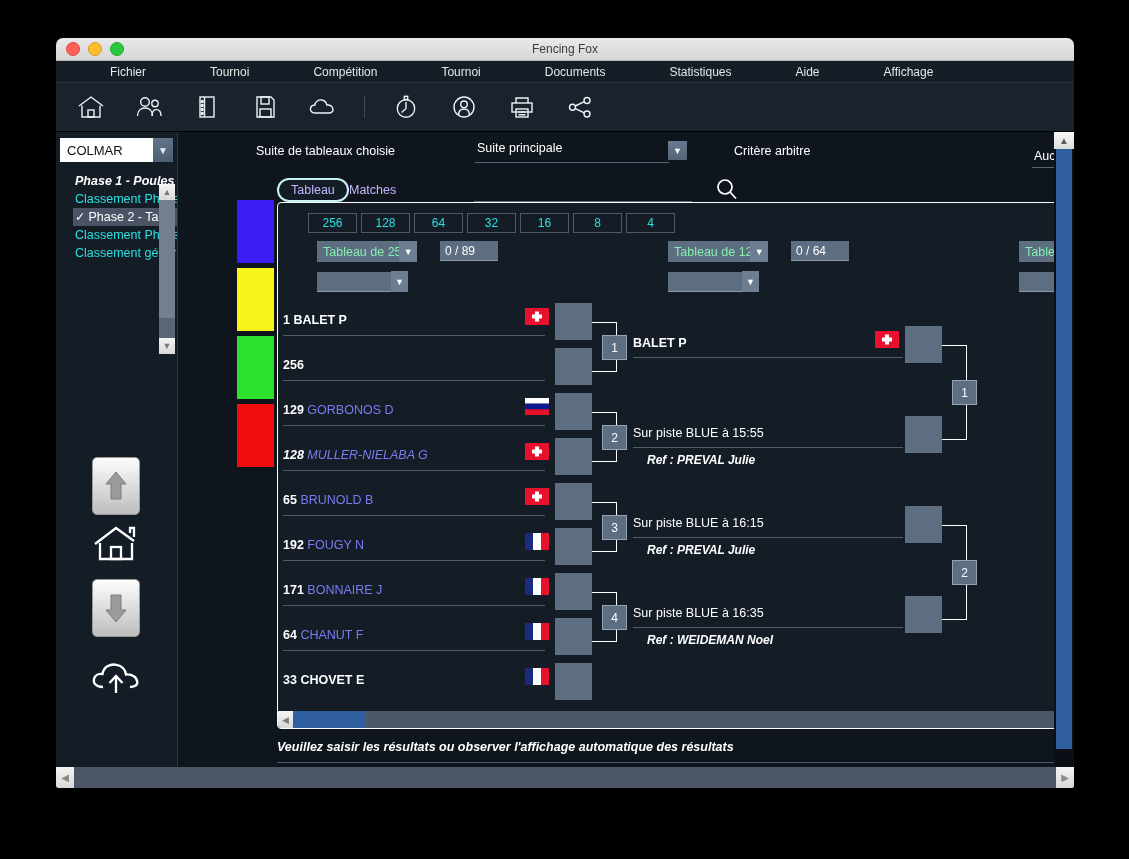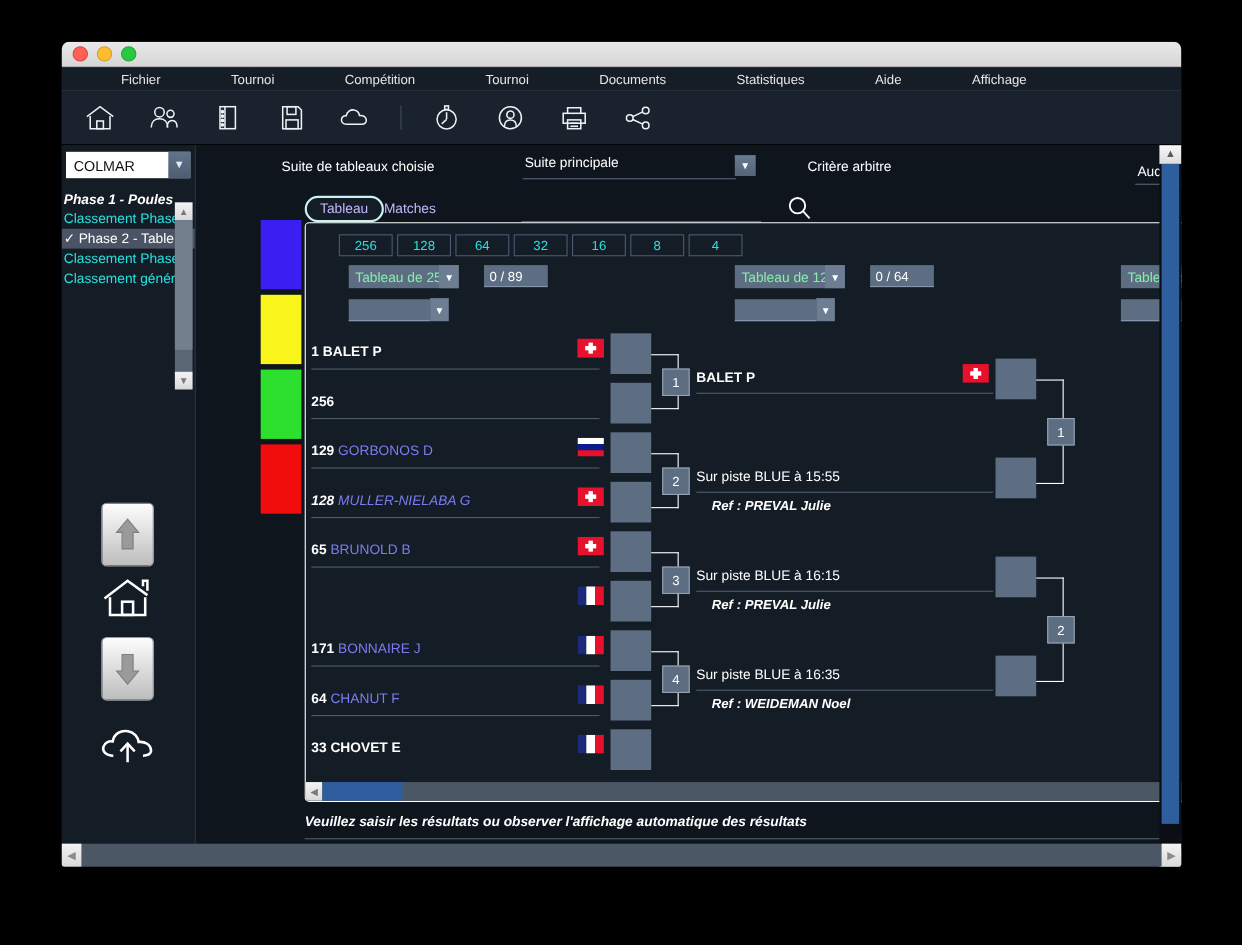--- a/index.html
+++ b/index.html
@@ -32,21 +32,21 @@
   
   .body{position:relative;height:657px;background:#0f151d;}
 
   
   .sidebar{position:absolute;left:0;top:0;width:121px;height:657px;background:#141c26;
            border-right:1px solid #2b3441;}
   .combo{position:relative;margin:6px 4px 0 4px;height:24px;background:#fff;display:flex;align-items:center;}
   .combo .val{font-size:13px;color:#101010;padding-left:7px;flex:1;}
   .combo .arrow{width:20px;height:24px;background:linear-gradient(#62748a,#4d5e72);
                 display:flex;align-items:center;justify-content:center;color:#e7ecf2;font-size:10px;}
-  .phaselist{margin-top:10px;padding-left:0;}
+  .phaselist{margin-top:10px;padding-left:17px;}
   .phase{font-size:12.5px;line-height:18px;padding-left:2px;white-space:nowrap;overflow:hidden;}
   .p-italic{color:#fff;font-style:italic;font-weight:bold;}
   .p-cyan{color:#2ae0e0;}
   .p-sel{background:#4a5465;color:#fff;}
   .p-sel .chk{color:#fff;margin-right:3px;}
 
   .navbtns{position:absolute;left:14px;top:325px;width:92px;}
   .navbtn{width:46px;height:56px;border-radius:5px;background:linear-gradient(#fdfdfd,#bdbdbd);
           border:1px solid #9a9a9a;display:flex;align-items:center;justify-content:center;margin:0 auto 6px auto;}
   .navicon{margin:0 auto 10px auto;width:58px;height:48px;display:flex;align-items:center;justify-content:center;}
@@ -141,20 +141,21 @@
 <body>
 
 <div class="window">
 
   <div class="titlebar">
     <div class="lights">
       <div class="light l-red"></div>
       <div class="light l-yellow"></div>
       <div class="light l-green"></div>
     </div>
+    <div class="wintitle">Fencing Fox</div>
   </div>
 
   <div class="menubar">
     <div class="menuitem">Fichier</div>
     <div class="menuitem">Tournoi</div>
     <div class="menuitem">Compétition</div>
     <div class="menuitem">Tournoi</div>
     <div class="menuitem">Documents</div>
     <div class="menuitem">Statistiques</div>
     <div class="menuitem">Aide</div>
@@ -417,20 +418,24 @@
           </div>
           <div class="flag" style="left:247px;top:190px;">
             <svg width="24" height="17" viewBox="0 0 24 17">
                 <rect width="24" height="17" fill="#e8112d"></rect>
                 <rect x="10" y="3.5" width="4" height="10" fill="#fff"></rect>
                 <rect x="7" y="6.5" width="10" height="4" fill="#fff"></rect>
               </svg>
           </div>
           <div class="sbox" style="left:277px;top:185px;"></div>
 
+          <div class="fencer" style="left:5px;top:240px;">
+            <div class="nm"><span class="seed">192</span> <span class="pname">FOUGY N</span></div>
+            <div class="ul"></div>
+          </div>
           <div class="flag" style="left:247px;top:235px;">
             <svg width="24" height="17" viewBox="0 0 24 17">
                 <rect width="8" height="17" fill="#1b2a7a"></rect>
                 <rect x="8" width="8" height="17" fill="#fff"></rect>
                 <rect x="16" width="8" height="17" fill="#e8112d"></rect>
               </svg>
           </div>
           <div class="sbox" style="left:277px;top:230px;"></div>
           <div class="conn" style="left:314px;top:204px;width:24px;height:48px;"></div>
           <div class="mnum" style="left:324px;top:217px;">3</div>

